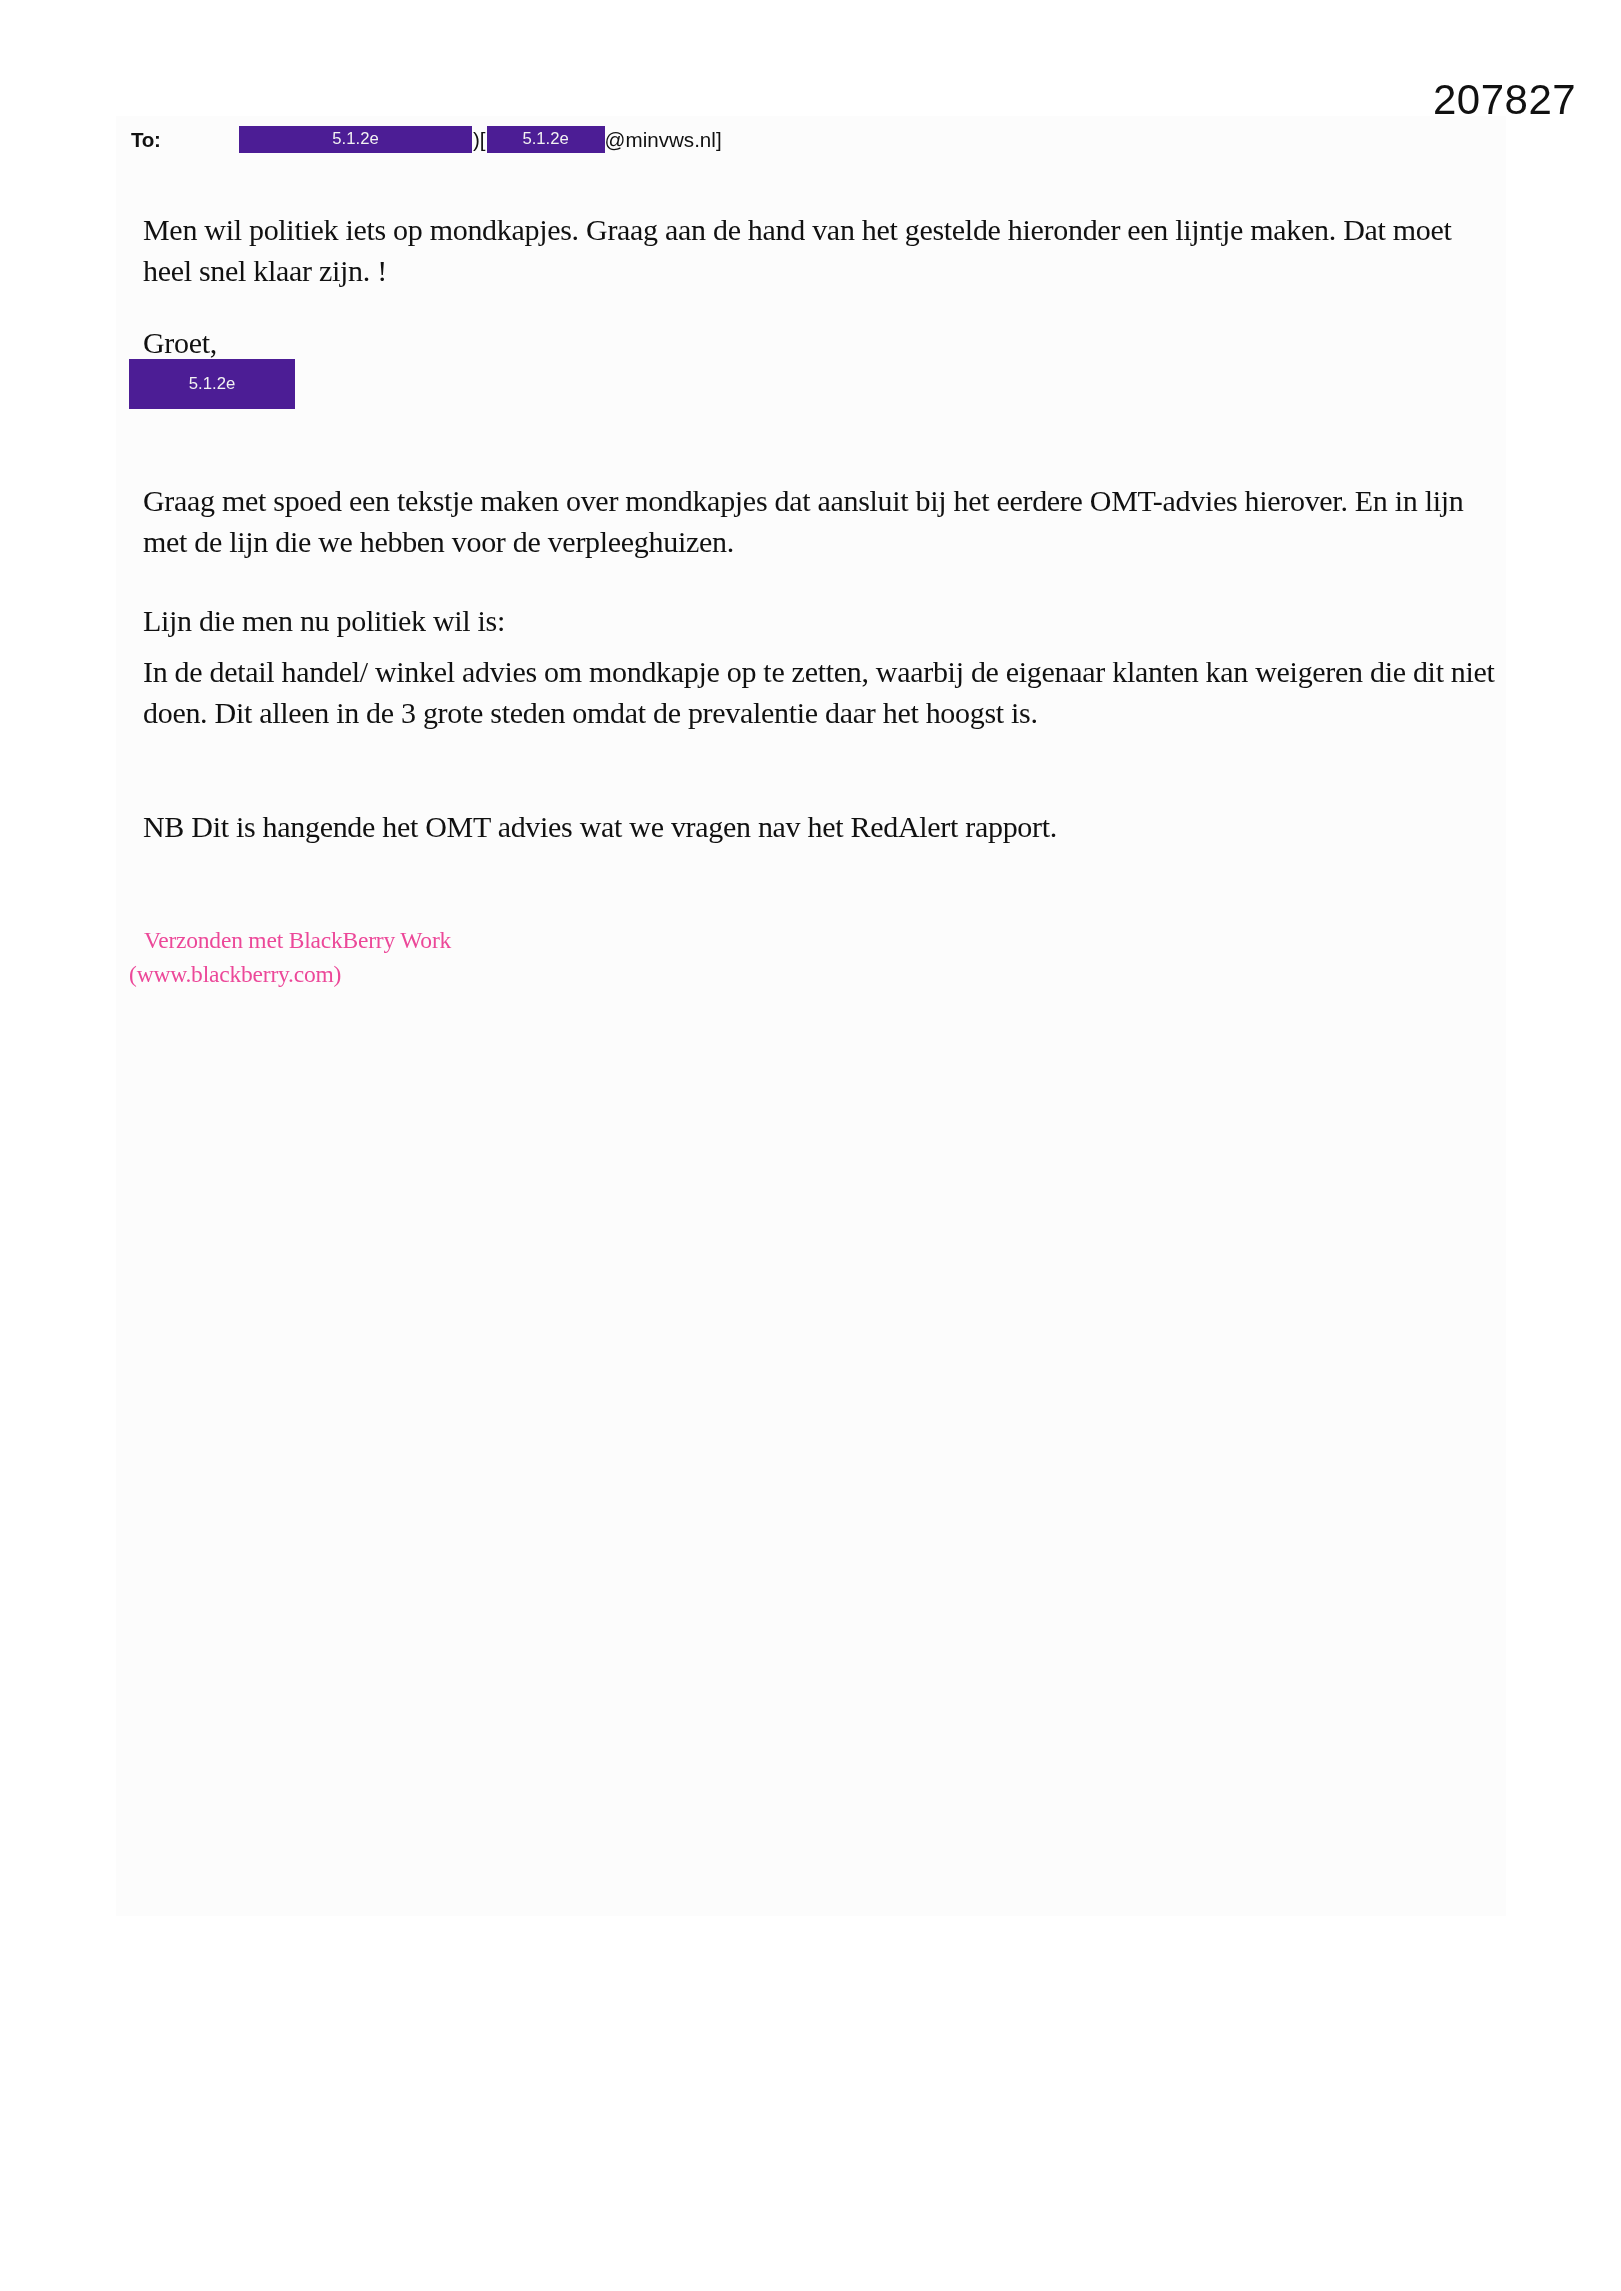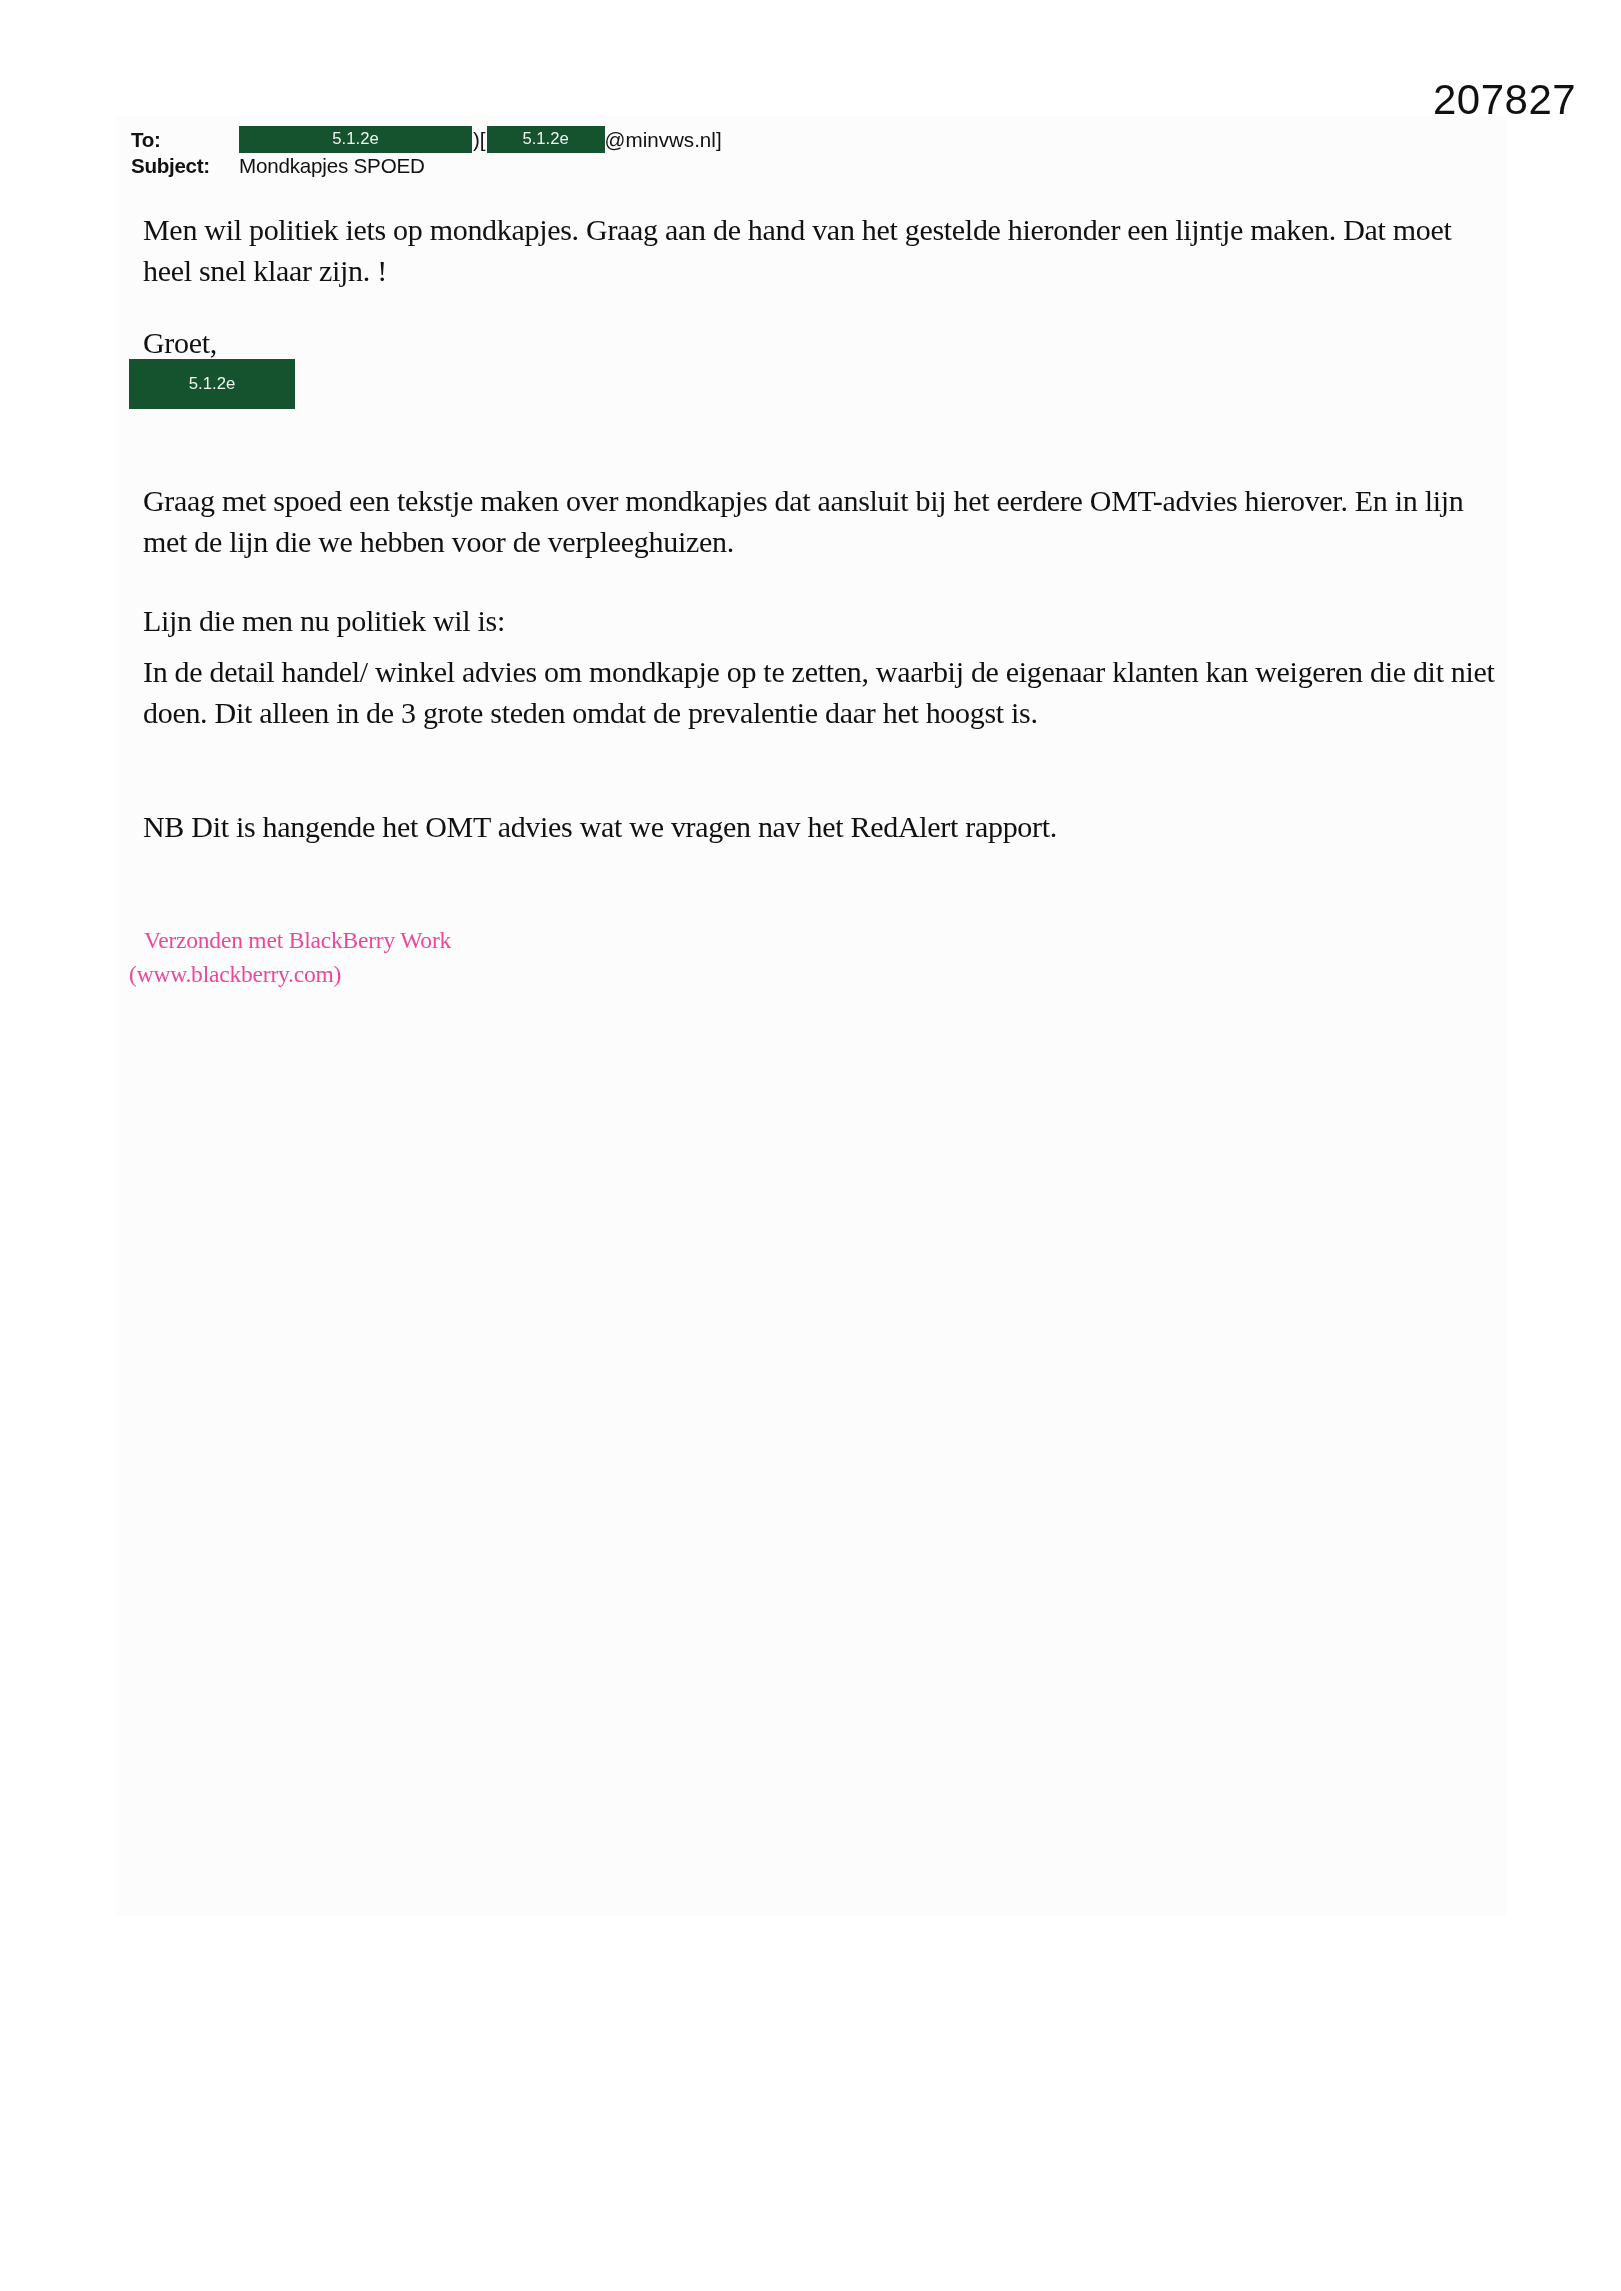--- a/index.html
+++ b/index.html
@@ -46,21 +46,21 @@
       white-space: nowrap;
     }
     .header-label {
       display: inline-block;
       width: 108px;
       font-weight: bold;
       letter-spacing: -0.3px;
     }
     .redaction {
       display: inline-block;
-      background: #14532d;
+      background: #4c1d95;
       color: #f2f2f2;
       text-align: center;
       font-family: "Liberation Sans", sans-serif;
       font-size: 16.7px;
       vertical-align: top;
     }
     .redact-to-1 { width: 233px; height: 27.4px; line-height: 25.5px; margin-top: -1px; }
     .redact-to-2 { width: 118px; height: 27.4px; line-height: 25.5px; margin-top: -1px; }
     .to-sep { display: inline-block; padding: 0 1px; }
     .subject-value { letter-spacing: -0.2px; }
@@ -106,23 +106,20 @@
 <body>
 
 <div class="page-number">207827</div>
 
 <div class="scan-panel"></div>
 
 <div class="header-block">
   <div class="header-row">
     <span class="header-label">To:</span><span class="redaction redact-to-1">5.1.2e</span><span class="to-sep">)[</span><span class="redaction redact-to-2">5.1.2e</span><span>@minvws.nl]</span>
   </div>
-  <div class="header-row">
-    <span class="header-label">Subject:</span><span class="subject-value">Mondkapjes SPOED</span>
-  </div>
 </div>
 
 <div class="body-text p1">Men wil politiek iets op mondkapjes. Graag aan de hand van het gestelde hieronder een lijntje maken. Dat moet heel snel klaar zijn. !</div>
 
 <div class="body-text greeting">Groet,</div>
 
 <div class="redaction sig-redaction">5.1.2e</div>
 
 <div class="body-text p2">Graag met spoed een tekstje maken over mondkapjes dat aansluit bij het eerdere OMT-advies hierover. En in lijn met de lijn die we hebben voor de verpleeghuizen.</div>
 

